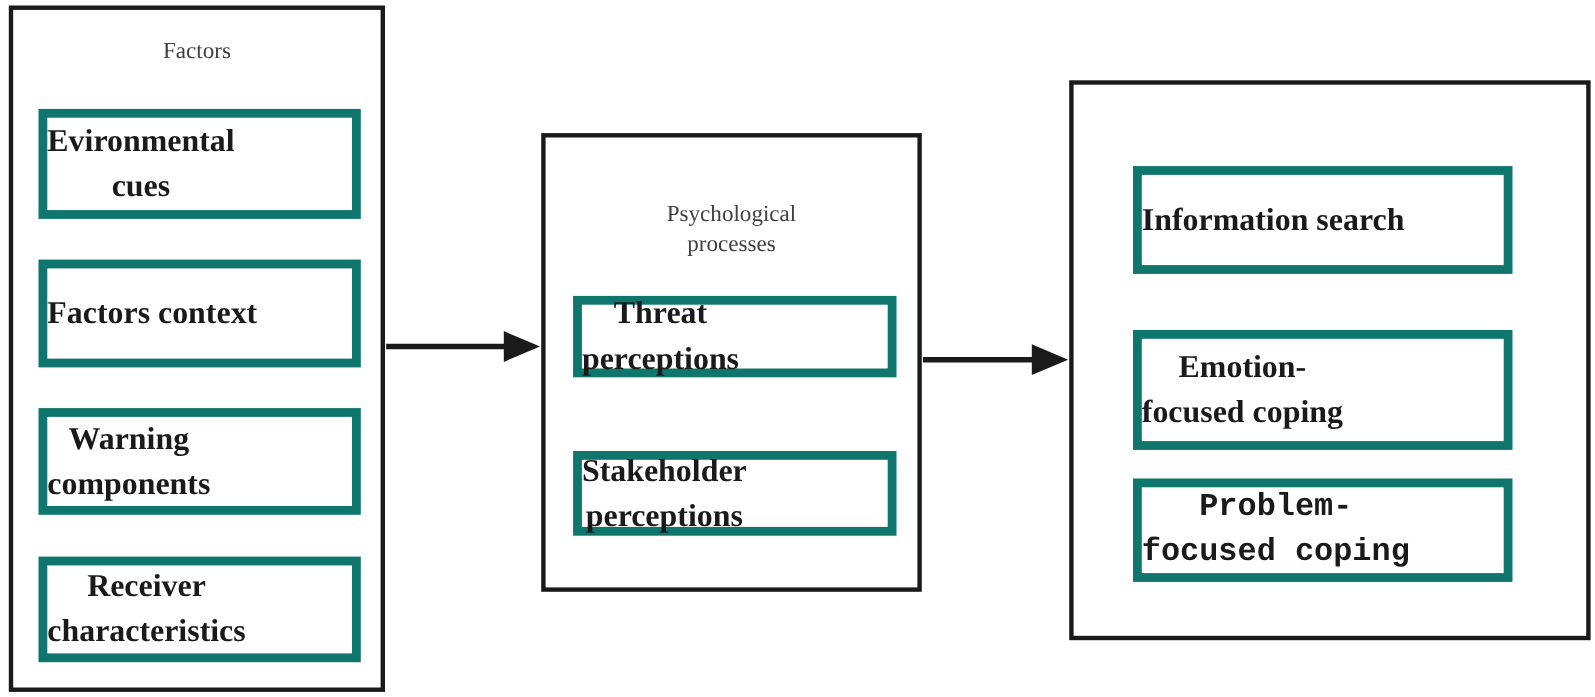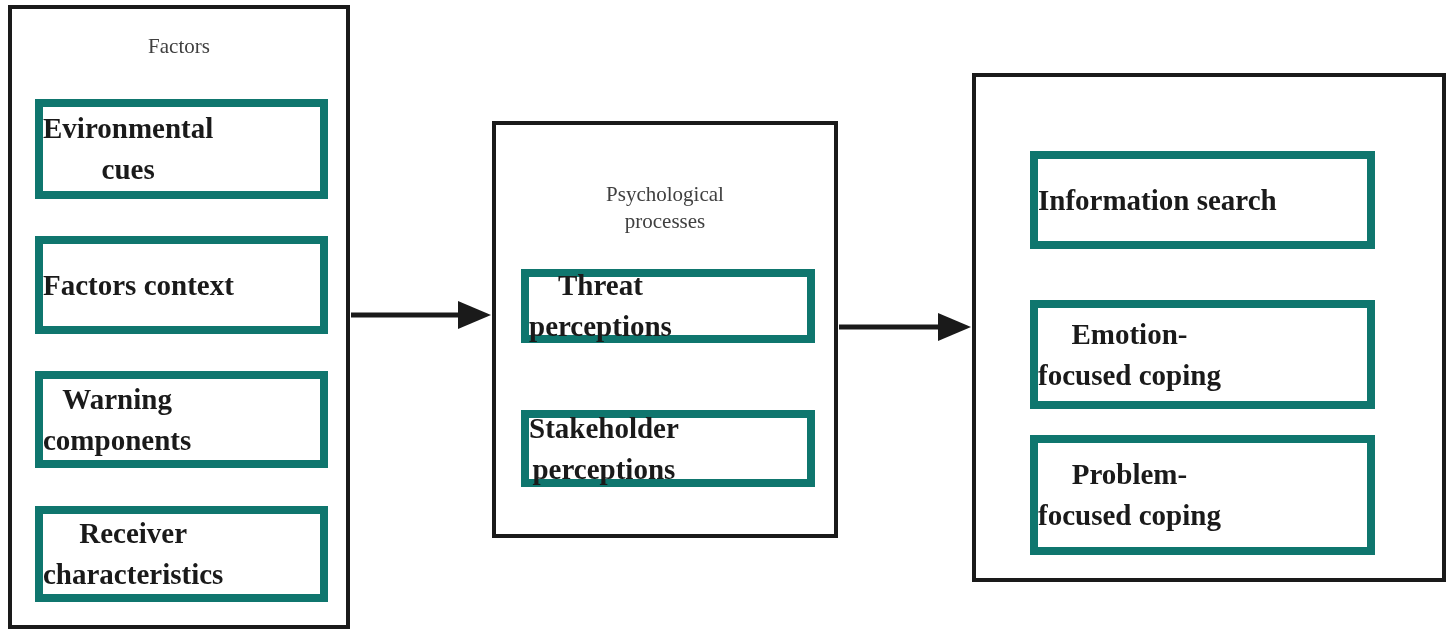--- a/index.html
+++ b/index.html
@@ -61,21 +61,21 @@
   .panel-psych .panel-title { top: 26px; margin-top: 30px; }
   .panel-psych .box { left: 25px; width: 294px; }
   .psych-box-0 { top: 144px; height: 74px; }
   .psych-box-1 { top: 285px; height: 77px; }
   
   .panel-behaviour { left: 972px; top: 73px; width: 474px; height: 509px; }
   .panel-behaviour .panel-title { top: 34px; }
   .panel-behaviour .box { left: 54px; width: 345px; }
   .behaviour-box-0 { top: 74px;  height: 98px; }
   .behaviour-box-1 { top: 223px; height: 109px; }
-  .behaviour-box-2 { top: 358px; height: 120px; }
+  .behaviour-box-2 { top: 358px; height: 94px; font-family: Liberation Mono, monospace; }
   
   .arrow { position: absolute; }
   .arrow-1 { left: 351px; top: 297px; }
   .arrow-2 { left: 839px; top: 309px; }
 </style>
 </head>
 <body>
 
 <div class="diagram">
 

